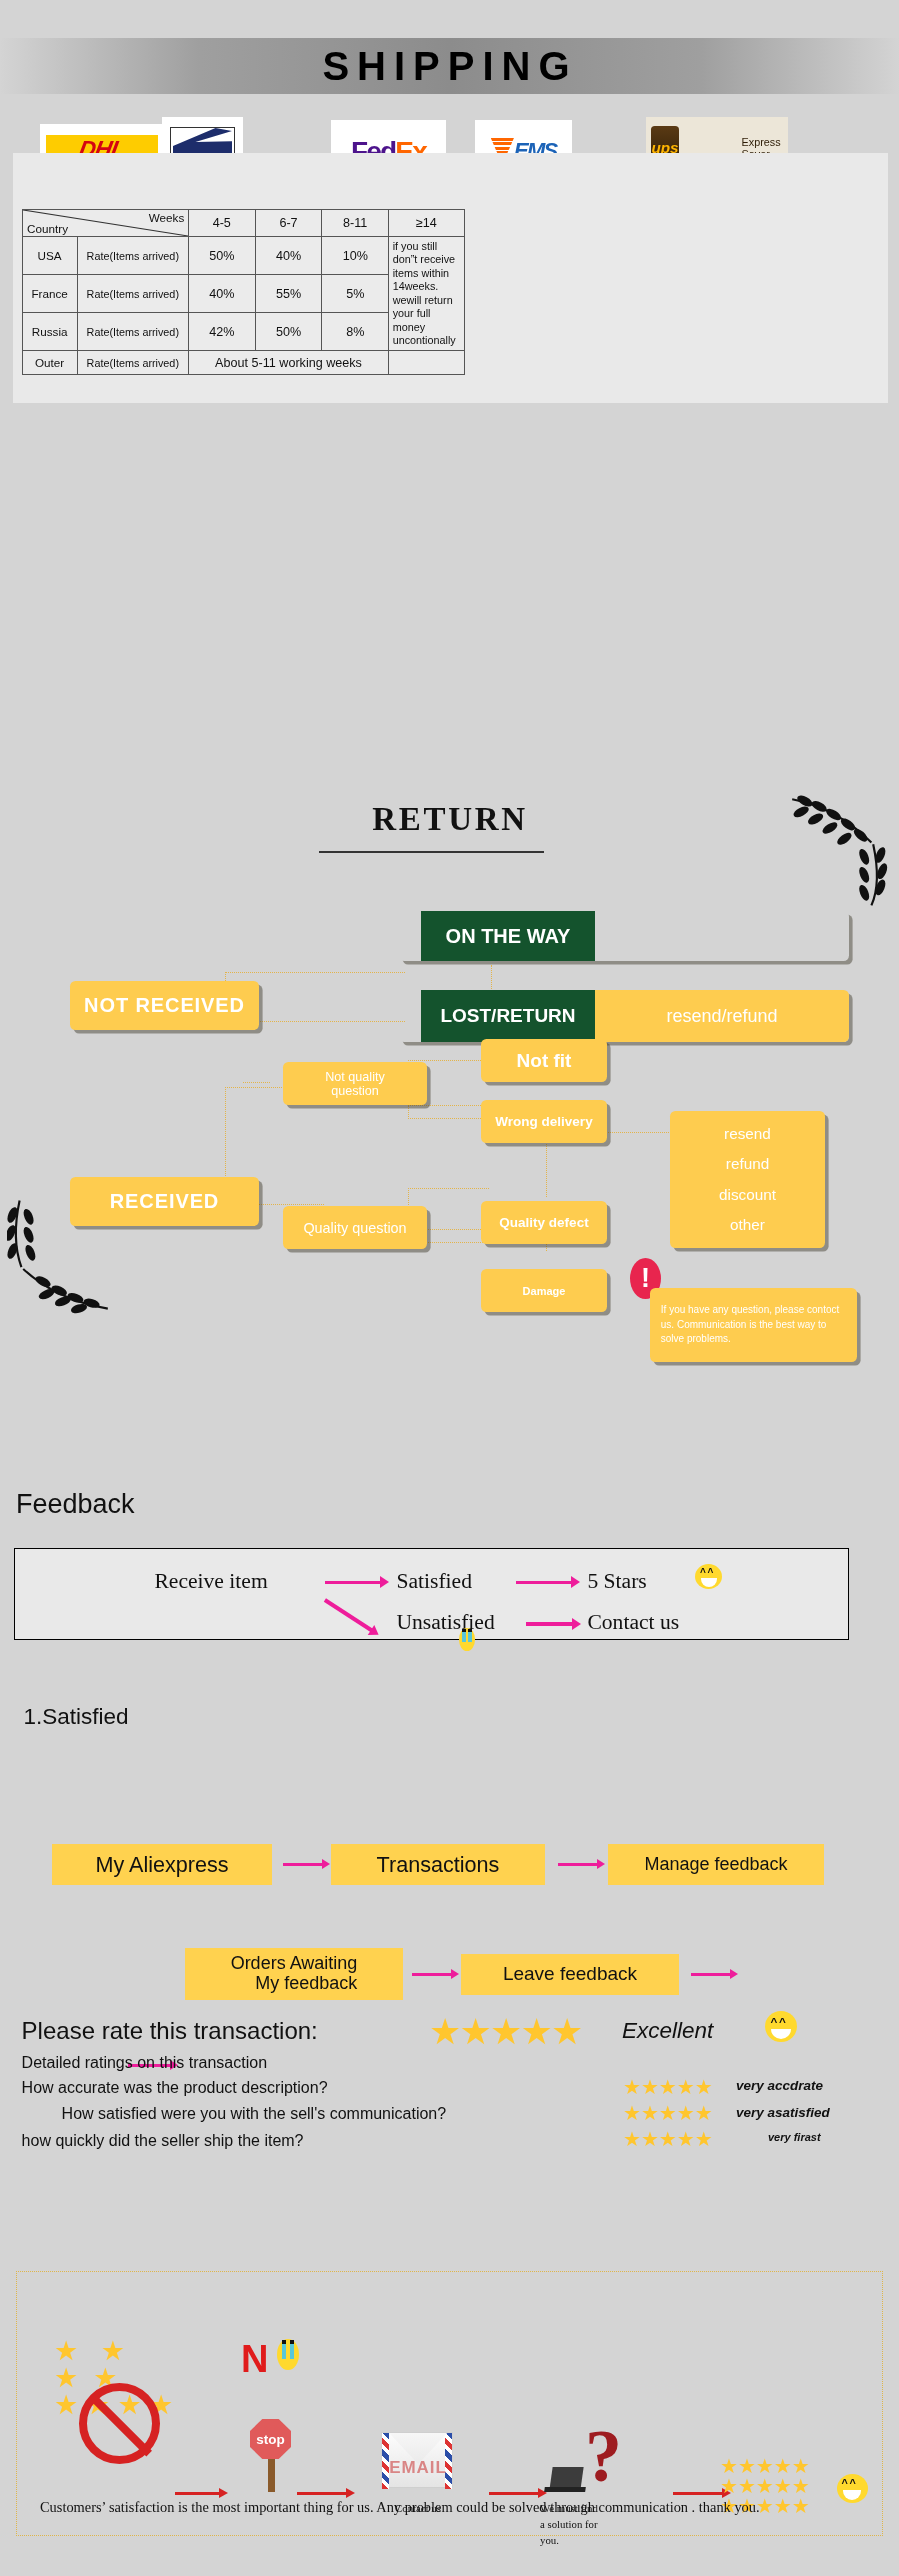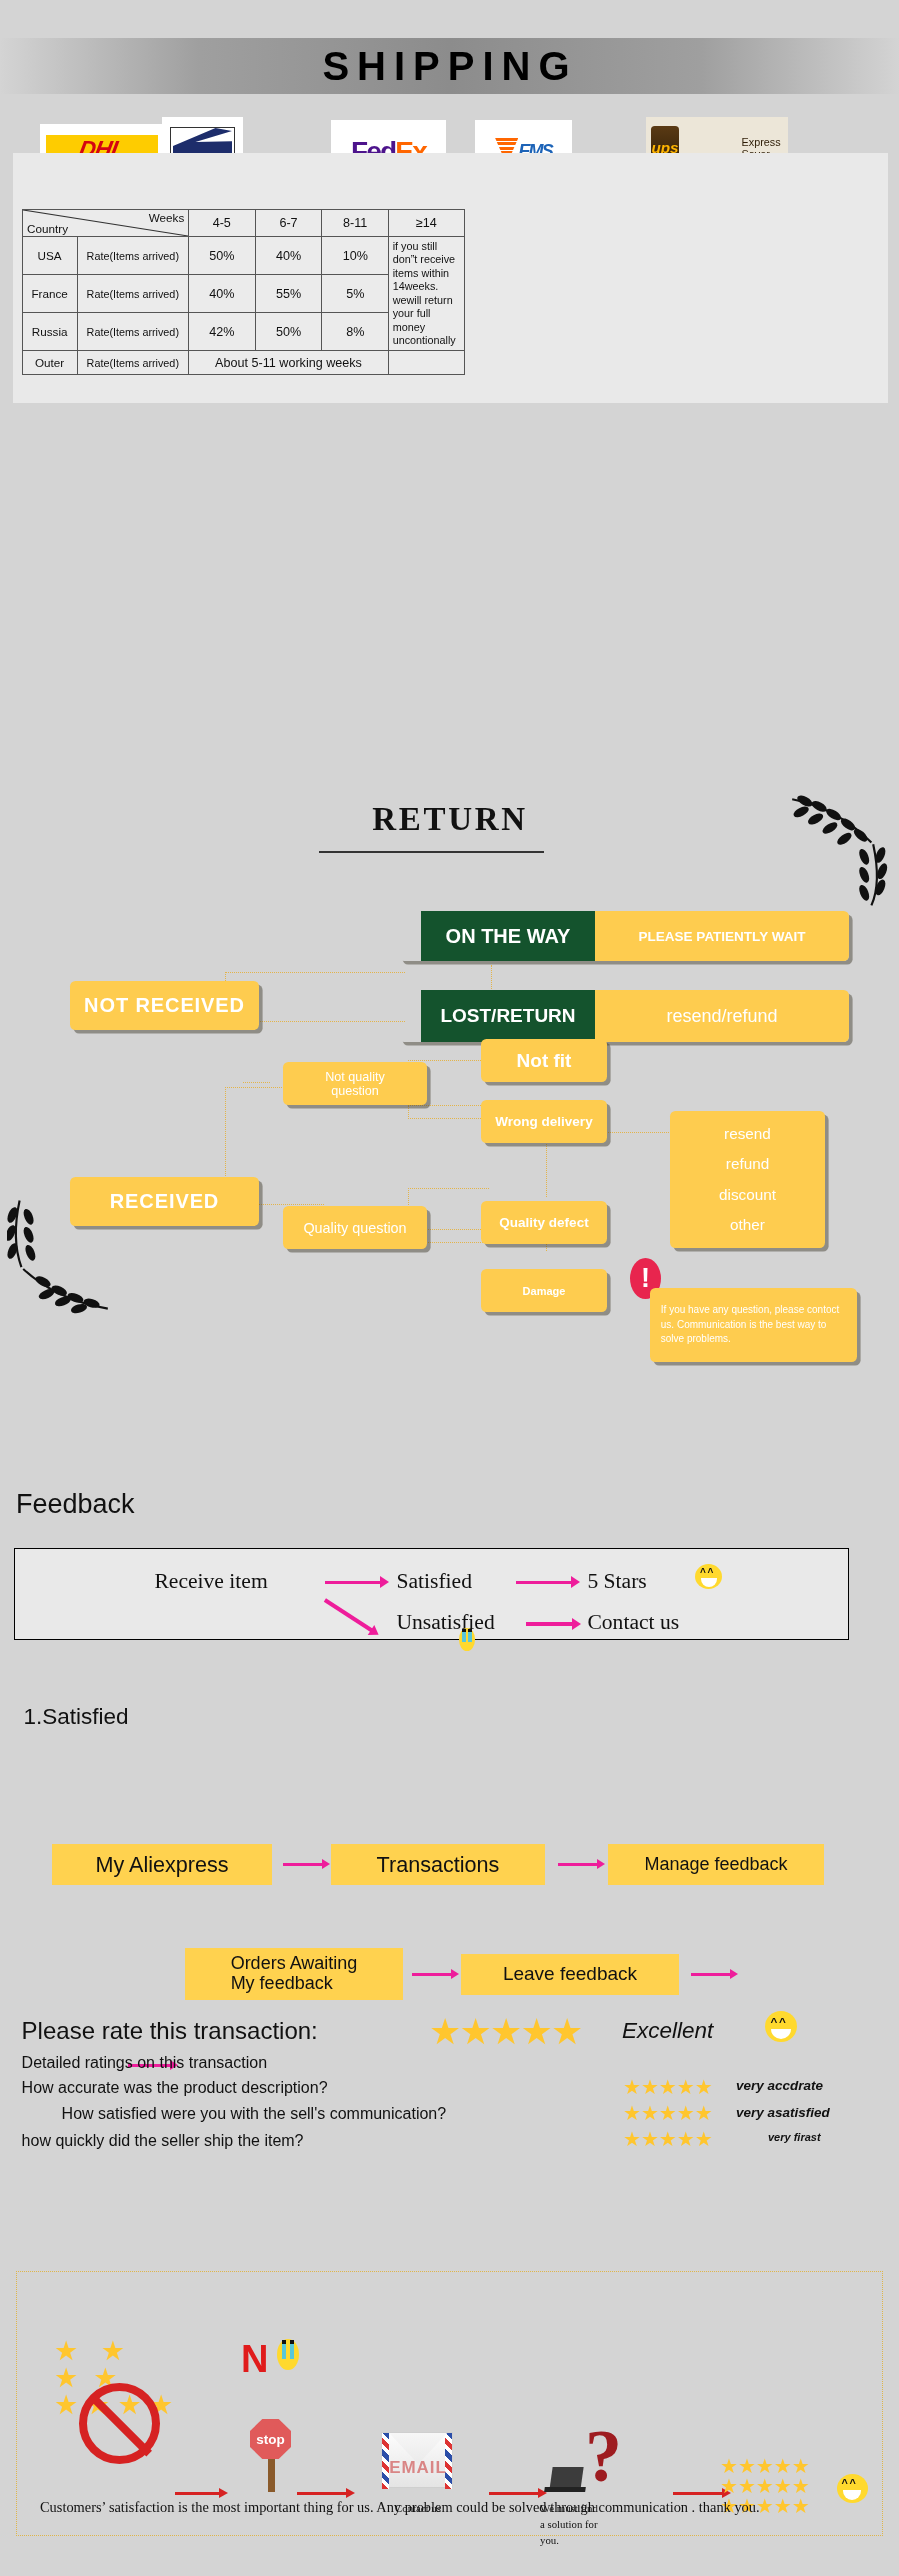--- a/index.html
+++ b/index.html
@@ -57,21 +57,21 @@
   
   .usps-in{ width:65px;height:47px;border:0.9px solid #333;display:flex;flex-direction:column;align-items:center;justify-content:flex-start;background:#fff;}
   .usps-eagle{width:59px;height:29px;background:#1d2d6b;clip-path: polygon(0 62%, 72% 0, 100% 10%, 38% 48%, 100% 46%, 100% 100%, 0 100%);}
   .usps-t{font-size:4.5px;color:#1d2d6b;font-weight:bold;line-height:1.1;text-align:center;}
   
   .fx{font-size:28px;font-weight:900;letter-spacing:-1.8px;}
   .fx .a{color:#4d148c;} .fx .b{color:#ff6600;}
   
   .ems-wrap{display:flex;align-items:center;}
   .ems-tri{width:23.4px;height:27px;background:repeating-linear-gradient(#f60 0 2.7px,#fff 2.7px 4.5px);clip-path: polygon(0 0,100% 0,50% 100%);}
-  .ems-t{font-size:18px;font-weight:900;font-style:italic;color:#1c63b7;letter-spacing:-1.8px;}
+  .ems-t{font-size:22px;font-weight:900;font-style:italic;color:#1c63b7;letter-spacing:-1.8px;}
   
   .ups-wrap{display:flex;align-items:center;background:#ece6d8;width:100%;height:100%;padding-left:5.4px;}
   .ups-shield{width:38px;height:43px;background:linear-gradient(#5a3a14,#2d1c06);border-radius:5.4px 5.4px 20px 20px;display:flex;align-items:center;justify-content:center;color:#ffb500;font-weight:900;font-style:italic;font-size:15.3px;}
   .ups-txt{font-size:10.8px;color:#2d1c06;margin-left:16px;padding-left:47px;}
   
   .cp-wrap{display:flex;align-items:center;}
   .cp-mark{width:32px;height:38px;background:repeating-linear-gradient(#1a7a4a 0 3.6px,#fff 3.6px 6.3px);clip-path:polygon(10% 0,100% 0,90% 100%,0 100%);}
   .cp-cn{font-size:21.6px;font-weight:bold;color:#1a7a4a;letter-spacing:0.9px;line-height:1;}
   .cp-en{font-size:12.6px;color:#6a6a6a;letter-spacing:0.9px;}
   
@@ -140,21 +140,21 @@
   .smiley .mouth{position:absolute;bottom:2.7px;left:5.4px;width:16px;height:9px;background:#fff;border-radius:0 0 10.8px 10.8px;}
 
   .sad{position:absolute;width:16px;height:23.4px;background:#ffd92e;border-radius:50%;}
   .sad .b1{position:absolute;top:1.8px;left:2.7px;width:3.6px;height:12.6px;background:#59c7d8;}
   .sad .b2{position:absolute;top:1.8px;left:9px;width:3.6px;height:12.6px;background:#59c7d8;}
   .sad .t1,.sad .t2{position:absolute;top:0.9px;width:3.6px;height:3.6px;background:#111;}
   .sad .t1{left:2.7px;} .sad .t2{left:9px;}
 
   
   .sec-title{position:absolute;font-size:22.5px;color:#111;}
-  .obox{position:absolute;background:#ffd24f;display:flex;align-items:center;justify-content:center;text-align:left;color:#111;font-family:"Liberation Sans",sans-serif;line-height:1.1;}
+  .obox{position:absolute;background:#ffd24f;display:flex;align-items:center;justify-content:center;text-align:right;color:#111;font-family:"Liberation Sans",sans-serif;line-height:1.1;}
   .par{position:absolute;height:2.7px;background:#ee1d9b;}
   .par::after{content:"";position:absolute;right:-7.2px;top:-4px;border-left:8px solid #ee1d9b;border-top:5.4px solid transparent;border-bottom:5.4px solid transparent;}
 
   
   .rate-line{position:absolute;color:#111;}
   .stars{color:#ffc62e;letter-spacing:0px;}
 
   
   .bpanel{position:absolute;left:16px;top:2271px;width:867px;height:265px;border:1.8px dotted #e0b64a;}
   .ared{position:absolute;height:2.7px;background:#d62222;}
@@ -377,21 +377,20 @@
 <div class="dline h" style="left:408px; top:1229px; width:81px;"></div>
 <div class="dline h" style="left:408px; top:1242px; width:81px;"></div>
 <div class="dline v" style="left:408px; top:1229px; height:14.4px;"></div>
 
 <div class="dline v" style="left:546px; top:1132px; height:65px;"></div>
 <div class="dline h" style="left:546px; top:1132px; width:135px;"></div>
 <div class="dline v" style="left:546px; top:1215px; height:36px;"></div>
 
 <div class="split" style="left:399px; top:911px; width:450px; height:50px;">
   <div class="l" style="width:174px; font-size:20px;">ON THE WAY</div>
-  <div class="r" style="font-size:13.5px; font-weight:bold;">PLEASE PATIENTLY WAIT</div>
 </div>
 
 <div class="split" style="left:399px; top:990px; width:450px; height:52px;">
   <div class="l" style="width:174px; font-size:19px;">LOST/RETURN</div>
   <div class="r" style="font-size:18px;">resend/refund</div>
 </div>
 
 <div class="fbox" style="left:70px; top:981px; width:189px; height:49px; font-size:20px; font-weight:bold; letter-spacing:0.9px;">
   <span>NOT RECEIVED</span>
 </div>

